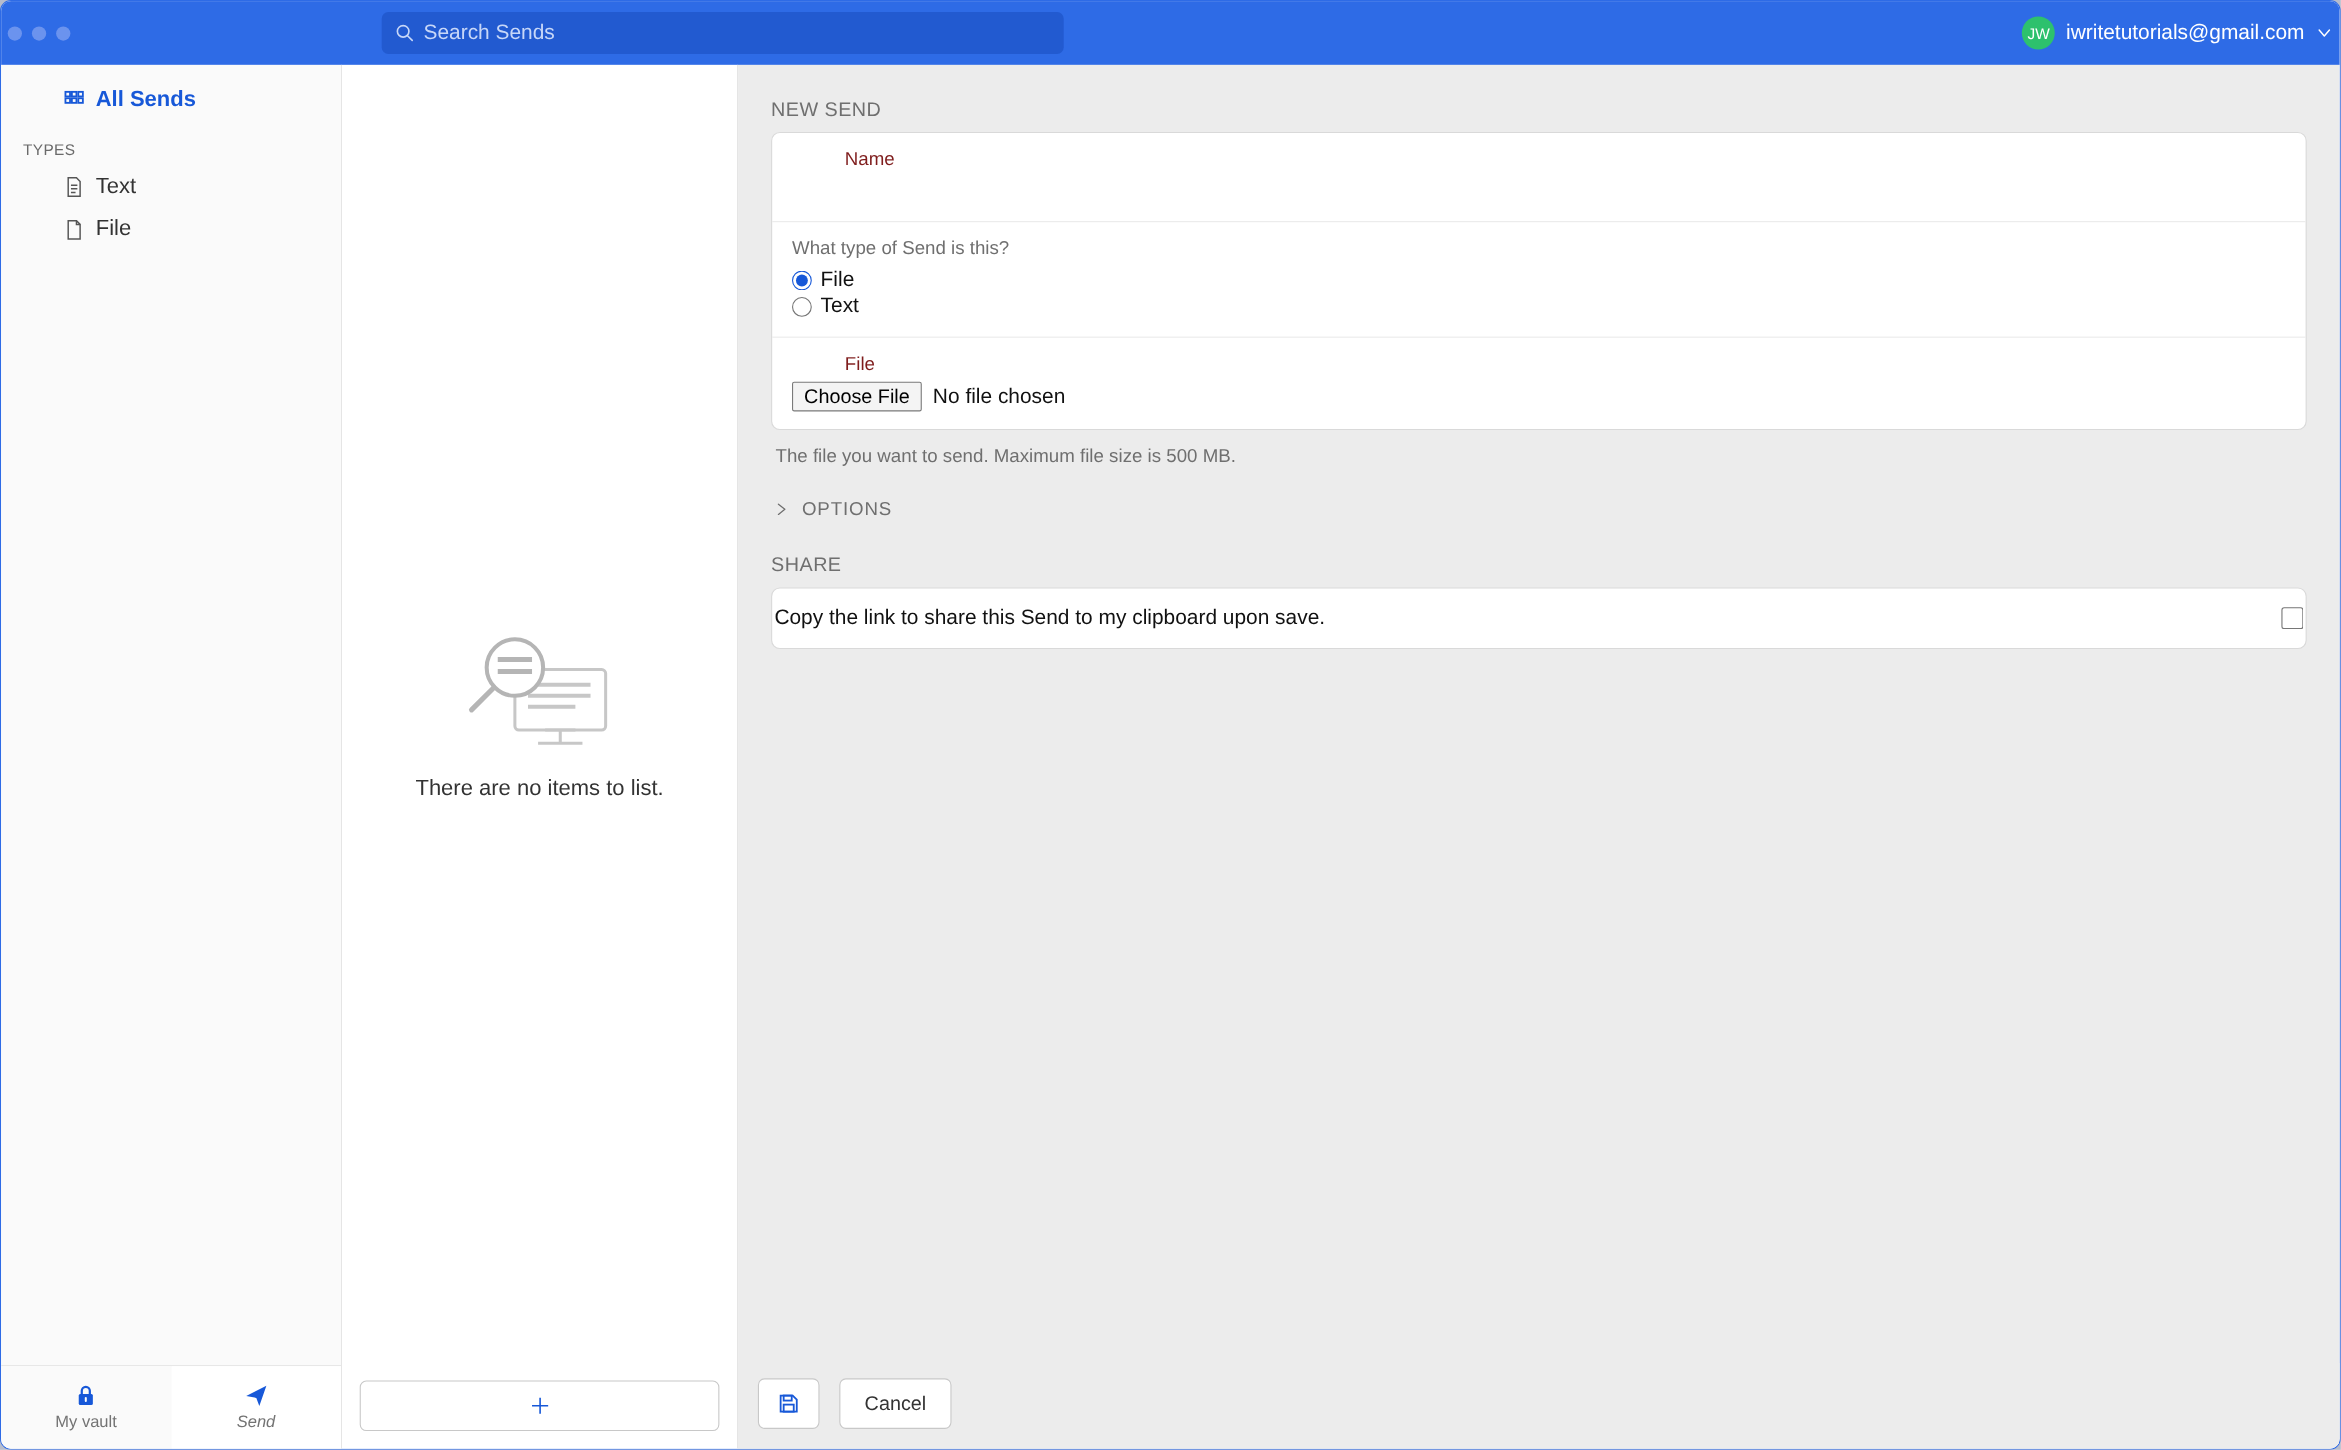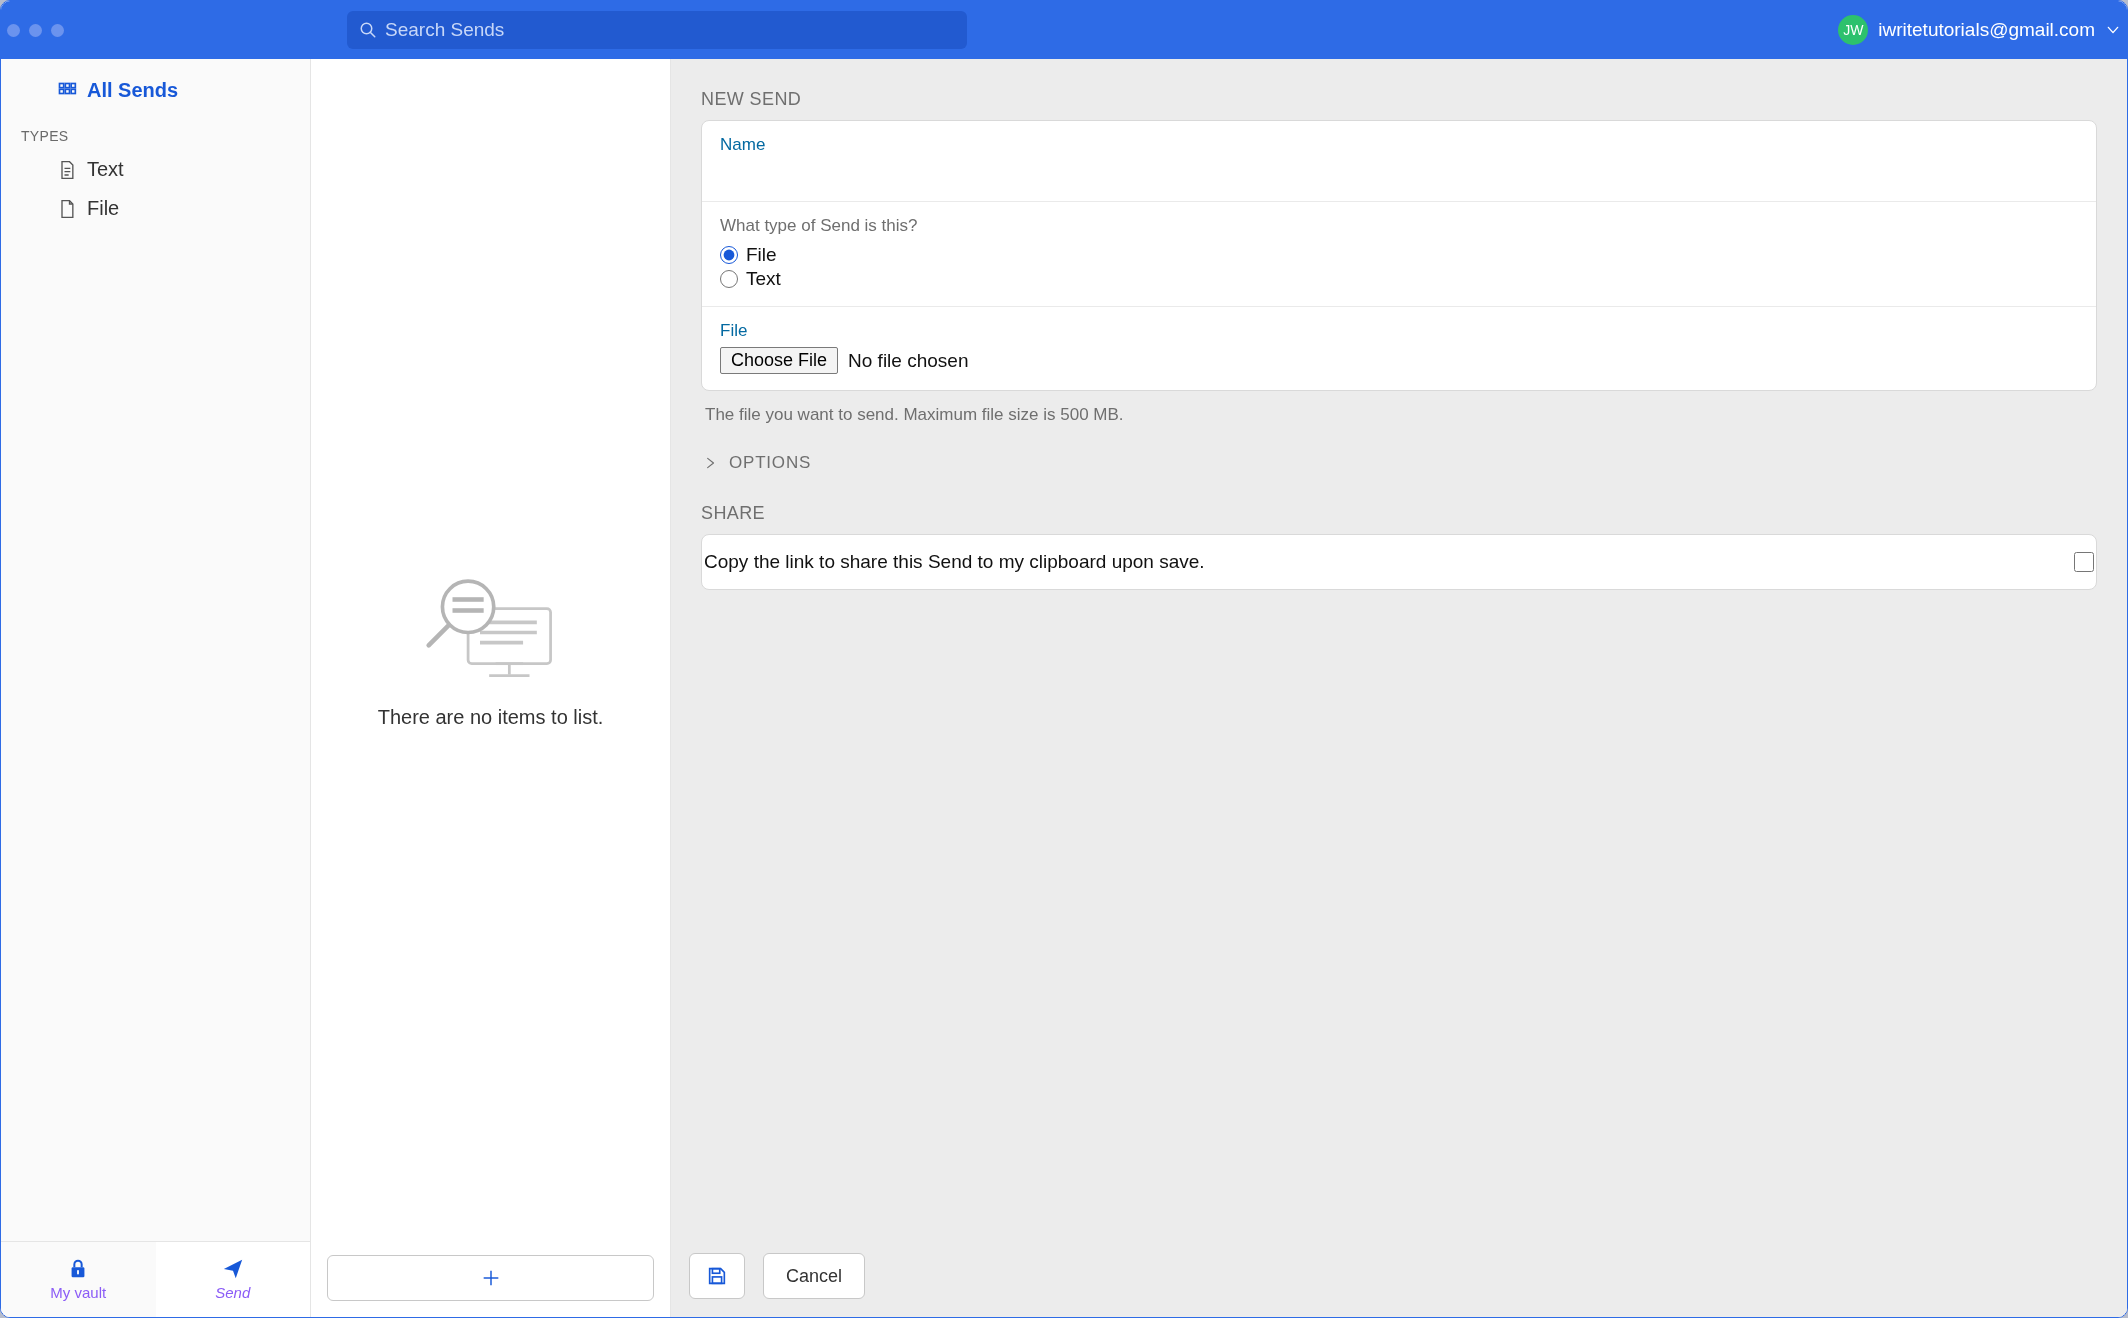--- a/index.html
+++ b/index.html
@@ -95,21 +95,21 @@
     color: #6a6a6a;
     font-size: 14px;
     letter-spacing: .3px;
   }
   .sidebar-bottom {
     display:flex; border-top:1px solid #e5e5e5;
     height: 76px;
   }
   .bottom-tab {
     flex:1; display:flex; flex-direction:column; align-items:center; justify-content:center;
-    gap:4px; font-size:15px; color:#8b5cf6; cursor:pointer;
+    gap:4px; font-size:15px; color:#737373; cursor:pointer;
   }
   .bottom-tab.inactive { background:#fafafa; }
   .bottom-tab.active { background:#ffffff;font-style:italic; }
 
   
   .list-col {
     width: 360px;
     border-right: 1px solid #e5e5e5;
     display:flex; flex-direction:column;
     background:#fff;
@@ -126,21 +126,21 @@
   
   .detail-col { flex:1; background:#ececec; display:flex; flex-direction:column; min-width:0; }
   .detail-scroll { flex:1; overflow:auto; padding: 30px 30px 10px 30px; }
   .section-title { color:#6f6f6f; font-size:18px; letter-spacing:.4px; margin-bottom:10px; }
   .card {
     background:#fff; border:1px solid #d9d9d9; border-radius:8px;
     margin-bottom: 14px;
   }
   .card-row { padding: 14px 18px 16px 18px; }
   .card-sep { border-top:1px solid #eaeaea; }
-  .field-label { color:#0369a1; font-size:17px; margin-bottom:2px; }
+  .field-label { color:#7f1d1d; font-size:17px; margin-bottom:2px;margin-left:48px; }
   .name-input {
     width:100%; border:none; outline:none; font-size:18px; height:28px;
     background:transparent;
   }
   .question { color:#6f6f6f; font-size:17px; margin-bottom:8px; }
   .radio-row { display:flex; align-items:center; gap:8px; font-size:19px; color:#111; margin-top:2px; }
   .radio-row input { width:18px; height:18px; accent-color:#1758d8; }
   .file-picker { display:flex; align-items:center; gap:10px; margin-top:6px; }
   .choose-btn {
     font-size:18px; padding:2px 10px; border:1px solid #7a7a7a; background:#f4f4f4;

